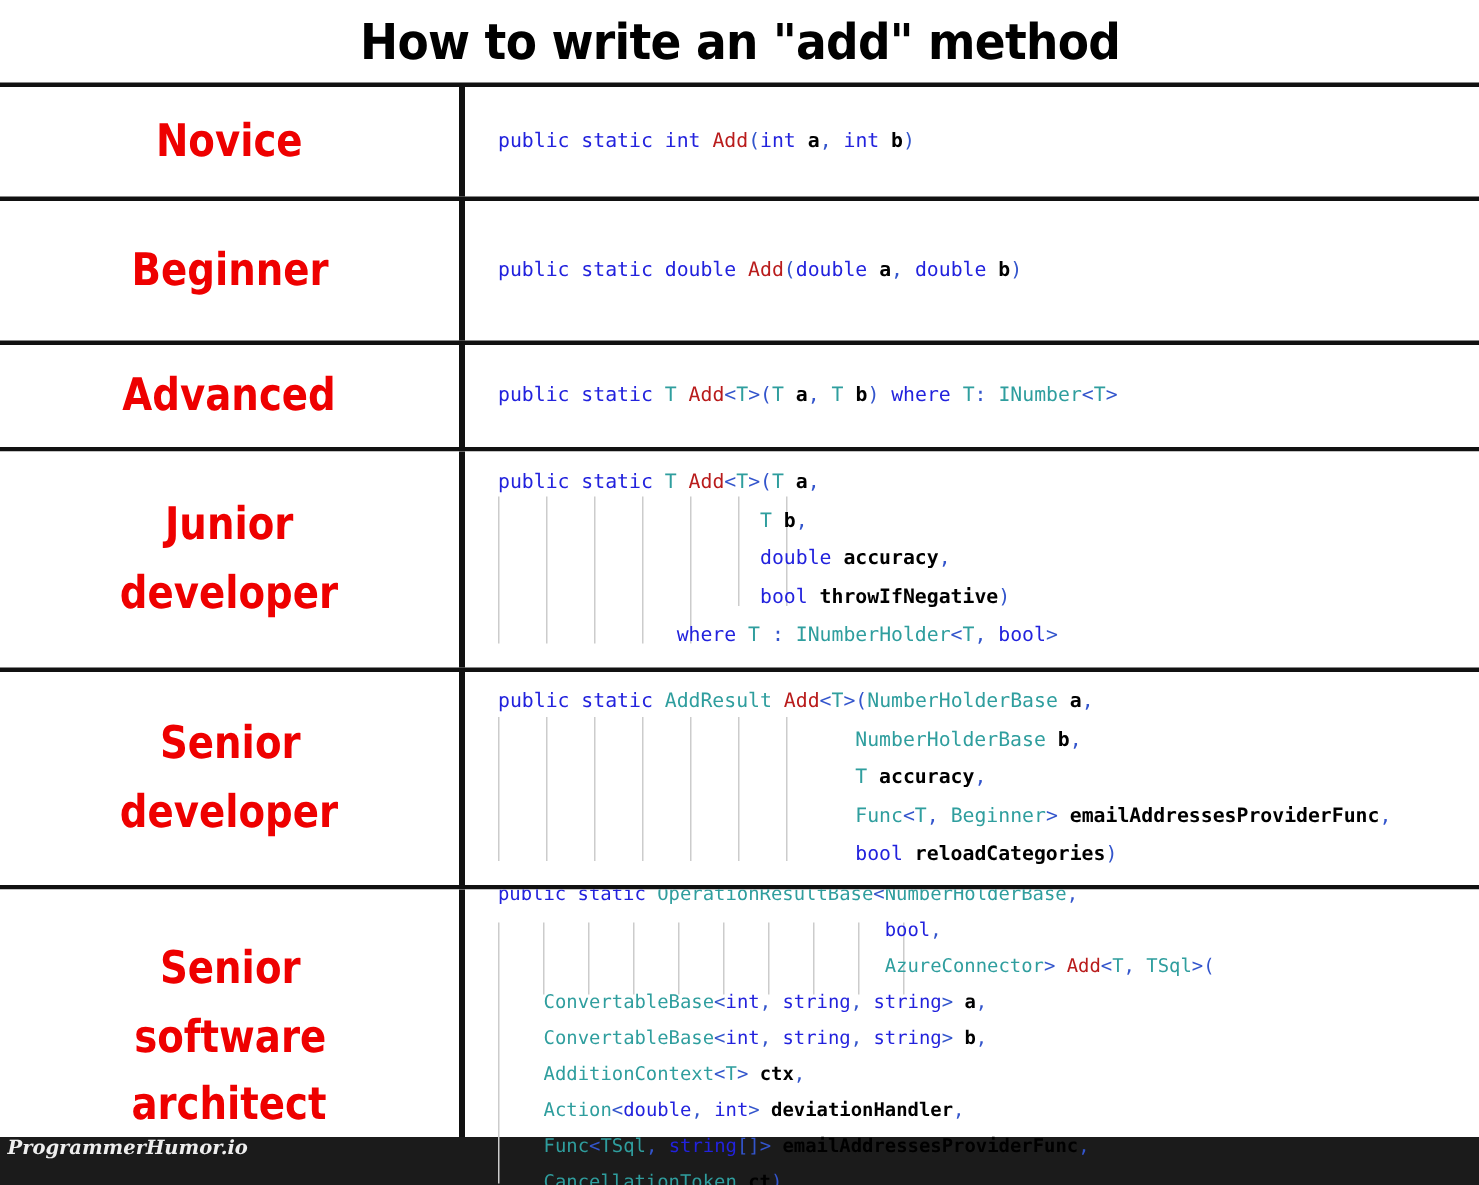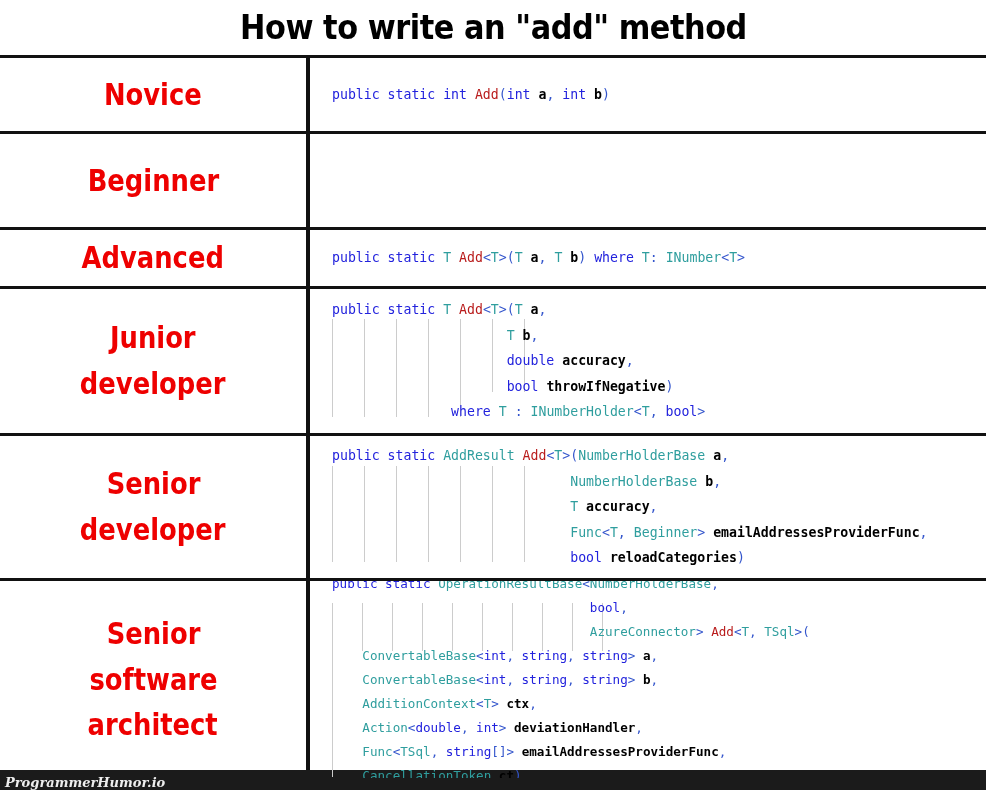--- a/index.html
+++ b/index.html
@@ -119,24 +119,24 @@
     width: 1px;
     background: #cccccc;
   }
 
   
   .watermark-bar {
     position: absolute;
     left: 0;
     bottom: 0;
     width: 986px;
-    height: 20px;
+    height: 32px;
     background: #1b1b1b;
     display: flex;
-    align-items: flex-end;
+    align-items: flex-start;
     padding-left: 5px;
   }
   .watermark-text {
     font-family: "DejaVu Serif", "Liberation Serif", serif;
     font-style: italic;
     font-weight: bold;
     font-size: 13px;
     color: #eeeeee;
     white-space: nowrap;
   }
@@ -158,23 +158,26 @@
       </div>
       <div class="code-cell">
         <div class="code"><span class="kw">public static int </span><span class="mth">Add</span><span class="pn">(</span><span class="kw">int</span><span class="pl"> a</span><span class="pn">, </span><span class="kw">int</span><span class="pl"> b</span><span class="pn">)</span></div>
       </div>
     </div>
 
     <div class="row" style="height:96px">
       <div class="label-cell">
         <div class="label-text">Beginner</div>
       </div>
-    </div>
-
-    <div class="row" style="height:59px">
+      <div class="code-cell">
+        <div class="code"><span class="kw">public static double </span><span class="mth">Add</span><span class="pn">(</span><span class="kw">double</span><span class="pl"> a</span><span class="pn">, </span><span class="kw">double</span><span class="pl"> b</span><span class="pn">)</span></div>
+      </div>
+    </div>
+
+    <div class="row" style="height:71px">
       <div class="label-cell">
         <div class="label-text">Advanced</div>
       </div>
       <div class="code-cell">
         <div class="code"><span class="kw">public static </span><span class="ty">T </span><span class="mth">Add</span><span class="pn">&lt;</span><span class="ty">T</span><span class="pn">&gt;(</span><span class="ty">T</span><span class="pl"> a</span><span class="pn">, </span><span class="ty">T</span><span class="pl"> b</span><span class="pn">) </span><span class="kw">where </span><span class="ty">T</span><span class="pn">: </span><span class="ty">INumber</span><span class="pn">&lt;</span><span class="ty">T</span><span class="pn">&gt;</span></div>
       </div>
     </div>
 
     <div class="row" style="height:147px">
       <div class="label-cell">

